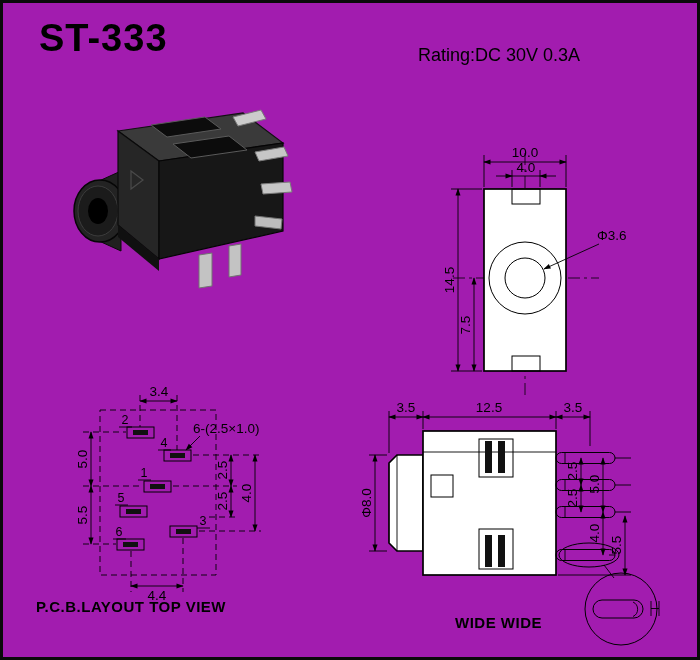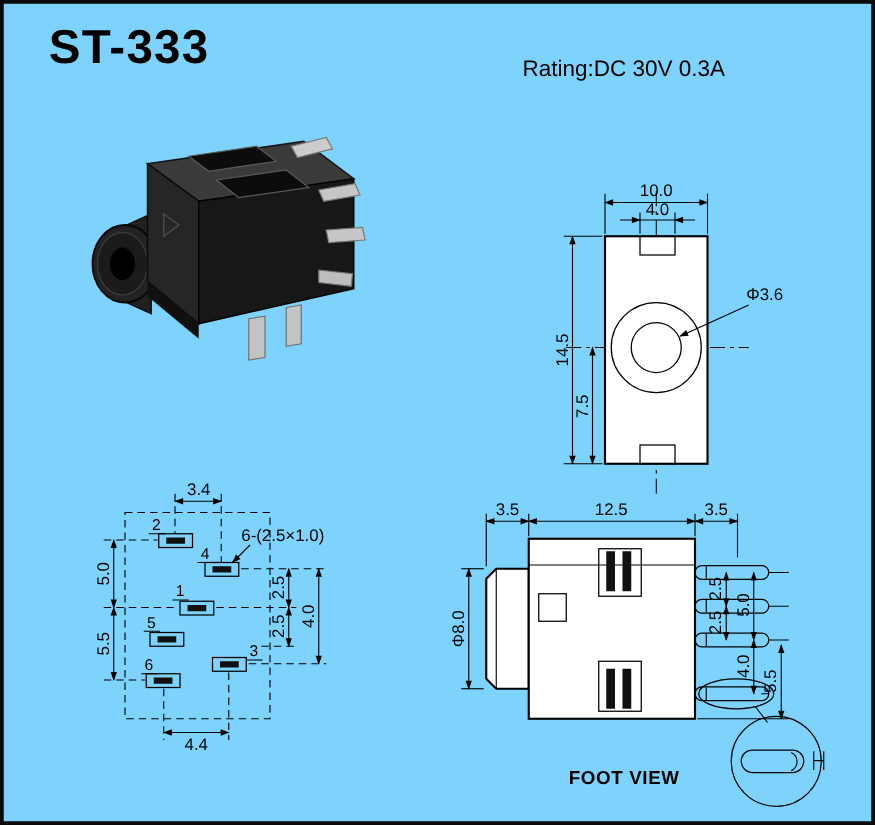--- a/index.html
+++ b/index.html
@@ -1,18 +1,18 @@
 <!DOCTYPE html>
 <html><head>
 <meta charset="utf-8">
 <style>
   *{margin:0;padding:0;box-sizing:border-box}
   html,body{background:#e8e8e8}
   body{font-family:"Liberation Sans",sans-serif}
-  .page{position:relative;width:700px;height:660px;background:#7dd3fc;border:3px solid #0a0a0a;overflow:hidden}
+  .page{position:relative;width:700px;height:660px;background:#a21caf;border:3px solid #0a0a0a;overflow:hidden}
   .title{position:absolute;left:36px;top:14px;font-size:38px;font-weight:700;letter-spacing:1px;color:#000}
   .rating{position:absolute;left:415px;top:42px;font-size:18px;color:#000}
   .caption{position:absolute;font-weight:700;color:#000;font-size:15px;letter-spacing:.5px}
   .pcb-caption{left:33px;top:595px}
   .foot-caption{left:452px;top:611px}
   svg.drawing{position:absolute;left:0;top:0}
   .dtxt{font-size:13.5px;fill:#000;font-family:"Liberation Sans",sans-serif}
   .lbl{font-size:12.5px;fill:#000;font-family:"Liberation Sans",sans-serif}
   .ln{stroke:#000;stroke-width:1;fill:none}
   .thin{stroke:#000;stroke-width:.9;fill:none}
@@ -248,14 +248,15 @@
       <text class="dtxt" x="570" y="409" text-anchor="middle">3.5</text>
       <text class="dtxt" x="368" y="500" text-anchor="middle" transform="rotate(-90 368 500)">Φ8.0</text>
       <text class="dtxt" x="574" y="468" text-anchor="middle" transform="rotate(-90 574 468)">2.5</text>
       <text class="dtxt" x="574" y="495" text-anchor="middle" transform="rotate(-90 574 495)">2.5</text>
       <text class="dtxt" x="596" y="481" text-anchor="middle" transform="rotate(-90 596 481)">5.0</text>
       <text class="dtxt" x="596" y="530" text-anchor="middle" transform="rotate(-90 596 530)">4.0</text>
       <text class="dtxt" x="618" y="542" text-anchor="middle" transform="rotate(-90 618 542)">5.5</text>
     </g>
   </svg>
 
-  <div class="caption foot-caption">FOOT VIEW</div>
+  <div class="caption pcb-caption">P.C.B.LAYOUT TOP VIEW</div>
+  <div class="caption foot-caption">WIDE WIDE</div>
 </div>
 
 </body></html>

